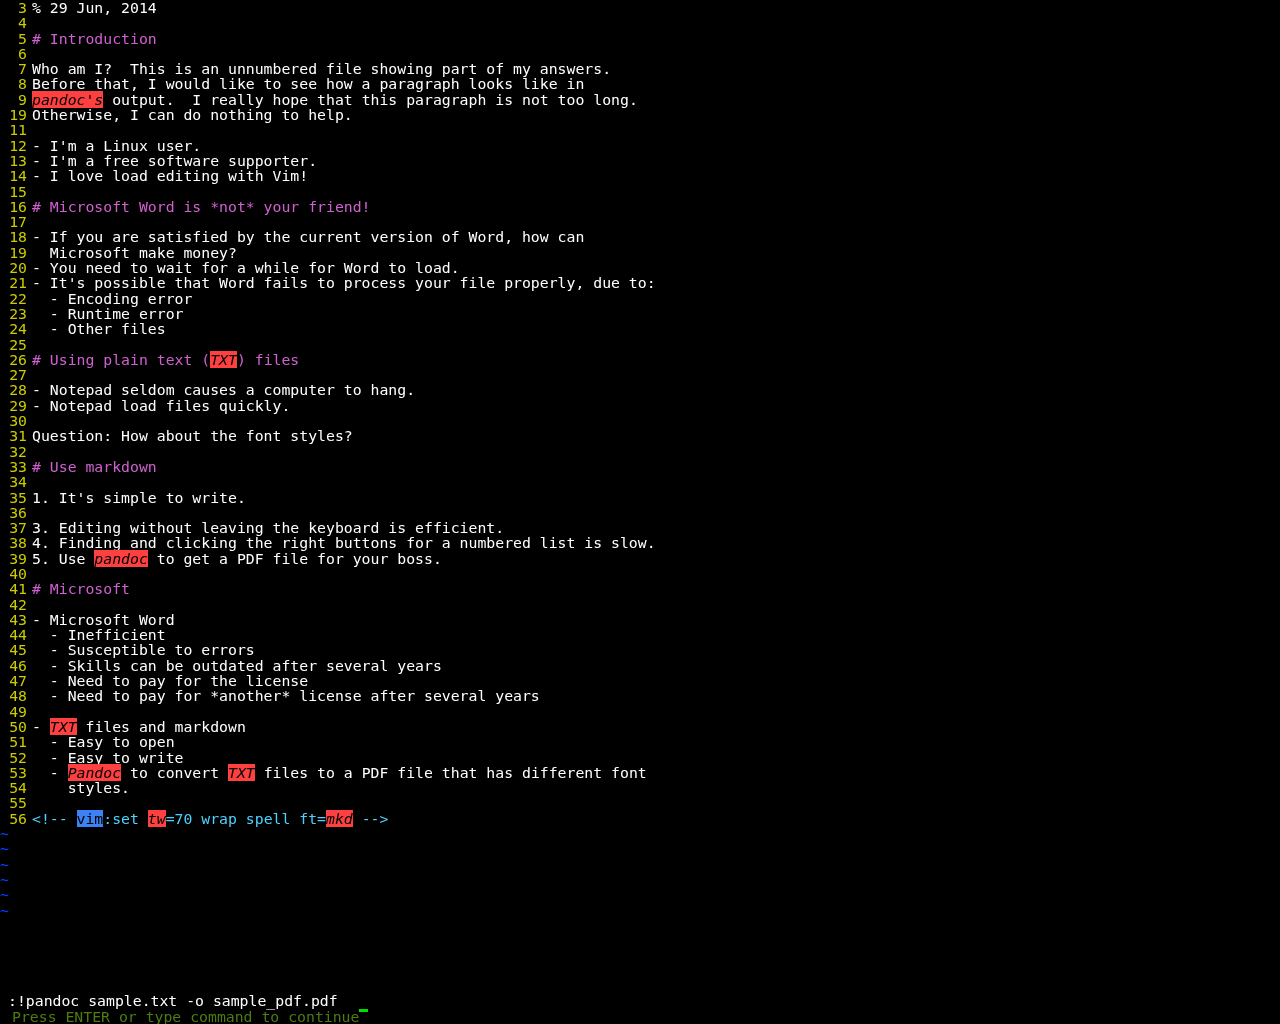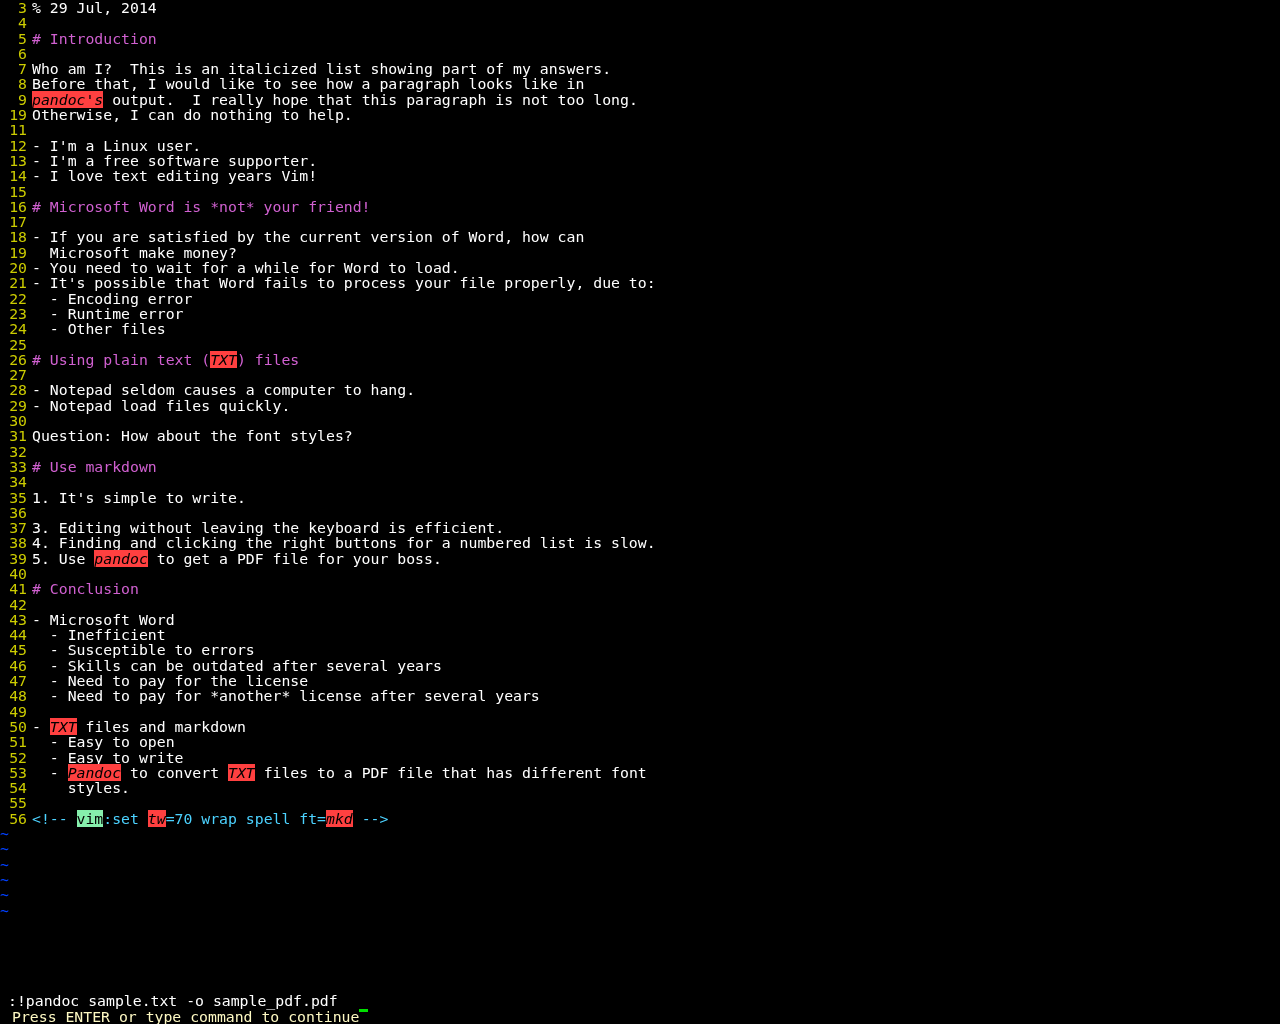--- a/index.html
+++ b/index.html
@@ -33,54 +33,54 @@
     padding-left: 4px;
     color: #ffffff;
   }
   .tilde {
     padding-left: 0;
     color: #0040ff;
   }
   .heading { color: #d060d0; }
   .comment { color: #4cd2ff; } 
   .spell-bad { background: #ff4040; color: #000; font-style: italic; }
-  .spell-purple { background: #86efac; color: #000; }
+  .spell-purple { background: #3b82f6; color: #000; }
   .cmdline { color: #fff; padding-left: 0; }
-  .prompt { color: #fef9c3; padding-left: 4px; }
+  .prompt { color: #4d7c0f; padding-left: 4px; }
   .cursor {
     display: inline-block;
     width: 9px;
     height: 3px;
     background: #00e000;
     vertical-align: -1px;
   }
   .bottom {
     position: absolute;
     bottom: 0;
     left: 8px;
     width: 100%;
   }
 </style>
 </head>
 <body>
 
 <div class="editor">
   <div id="body-lines">
-      <div class="line"><span class="gutter">3</span><span class="content">% 29 Jul, 2014</span></div>
+      <div class="line"><span class="gutter">3</span><span class="content">% 29 Jun, 2014</span></div>
       <div class="line"><span class="gutter">4</span><span class="content"></span></div>
       <div class="line"><span class="gutter">5</span><span class="content heading"># Introduction</span></div>
       <div class="line"><span class="gutter">6</span><span class="content"></span></div>
-      <div class="line"><span class="gutter">7</span><span class="content">Who am I?  This is an italicized list showing part of my answers.</span></div>
+      <div class="line"><span class="gutter">7</span><span class="content">Who am I?  This is an unnumbered file showing part of my answers.</span></div>
       <div class="line"><span class="gutter">8</span><span class="content">Before that, I would like to see how a paragraph looks like in</span></div>
       <div class="line"><span class="gutter">9</span><span class="content"><span class="spell-bad">pandoc's</span> output.  I really hope that this paragraph is not too long.</span></div>
       <div class="line"><span class="gutter">19</span><span class="content">Otherwise, I can do nothing to help.</span></div>
       <div class="line"><span class="gutter">11</span><span class="content"></span></div>
       <div class="line"><span class="gutter">12</span><span class="content">- I'm a Linux user.</span></div>
       <div class="line"><span class="gutter">13</span><span class="content">- I'm a free software supporter.</span></div>
-      <div class="line"><span class="gutter">14</span><span class="content">- I love text editing years Vim!</span></div>
+      <div class="line"><span class="gutter">14</span><span class="content">- I love load editing with Vim!</span></div>
       <div class="line"><span class="gutter">15</span><span class="content"></span></div>
       <div class="line"><span class="gutter">16</span><span class="content heading"># Microsoft Word is *not* your friend!</span></div>
       <div class="line"><span class="gutter">17</span><span class="content"></span></div>
       <div class="line"><span class="gutter">18</span><span class="content">- If you are satisfied by the current version of Word, how can</span></div>
       <div class="line"><span class="gutter">19</span><span class="content">  Microsoft make money?</span></div>
       <div class="line"><span class="gutter">20</span><span class="content">- You need to wait for a while for Word to load.</span></div>
       <div class="line"><span class="gutter">21</span><span class="content">- It's possible that Word fails to process your file properly, due to:</span></div>
       <div class="line"><span class="gutter">22</span><span class="content">  - Encoding error</span></div>
       <div class="line"><span class="gutter">23</span><span class="content">  - Runtime error</span></div>
       <div class="line"><span class="gutter">24</span><span class="content">  - Other files</span></div>
@@ -93,21 +93,21 @@
       <div class="line"><span class="gutter">31</span><span class="content">Question: How about the font styles?</span></div>
       <div class="line"><span class="gutter">32</span><span class="content"></span></div>
       <div class="line"><span class="gutter">33</span><span class="content heading"># Use markdown</span></div>
       <div class="line"><span class="gutter">34</span><span class="content"></span></div>
       <div class="line"><span class="gutter">35</span><span class="content">1. It's simple to write.</span></div>
       <div class="line"><span class="gutter">36</span></div>
       <div class="line"><span class="gutter">37</span><span class="content">3. Editing without leaving the keyboard is efficient.</span></div>
       <div class="line"><span class="gutter">38</span><span class="content">4. Finding and clicking the right buttons for a numbered list is slow.</span></div>
       <div class="line"><span class="gutter">39</span><span class="content">5. Use <span class="spell-bad">pandoc</span> to get a PDF file for your boss.</span></div>
       <div class="line"><span class="gutter">40</span><span class="content"></span></div>
-      <div class="line"><span class="gutter">41</span><span class="content heading"># Conclusion</span></div>
+      <div class="line"><span class="gutter">41</span><span class="content heading"># Microsoft</span></div>
       <div class="line"><span class="gutter">42</span><span class="content"></span></div>
       <div class="line"><span class="gutter">43</span><span class="content">- Microsoft Word</span></div>
       <div class="line"><span class="gutter">44</span><span class="content">  - Inefficient</span></div>
       <div class="line"><span class="gutter">45</span><span class="content">  - Susceptible to errors</span></div>
       <div class="line"><span class="gutter">46</span><span class="content">  - Skills can be outdated after several years</span></div>
       <div class="line"><span class="gutter">47</span><span class="content">  - Need to pay for the license</span></div>
       <div class="line"><span class="gutter">48</span><span class="content">  - Need to pay for *another* license after several years</span></div>
       <div class="line"><span class="gutter">49</span><span class="content"></span></div>
       <div class="line"><span class="gutter">50</span><span class="content">- <span class="spell-bad">TXT</span> files and markdown</span></div>
       <div class="line"><span class="gutter">51</span><span class="content">  - Easy to open</span></div>

